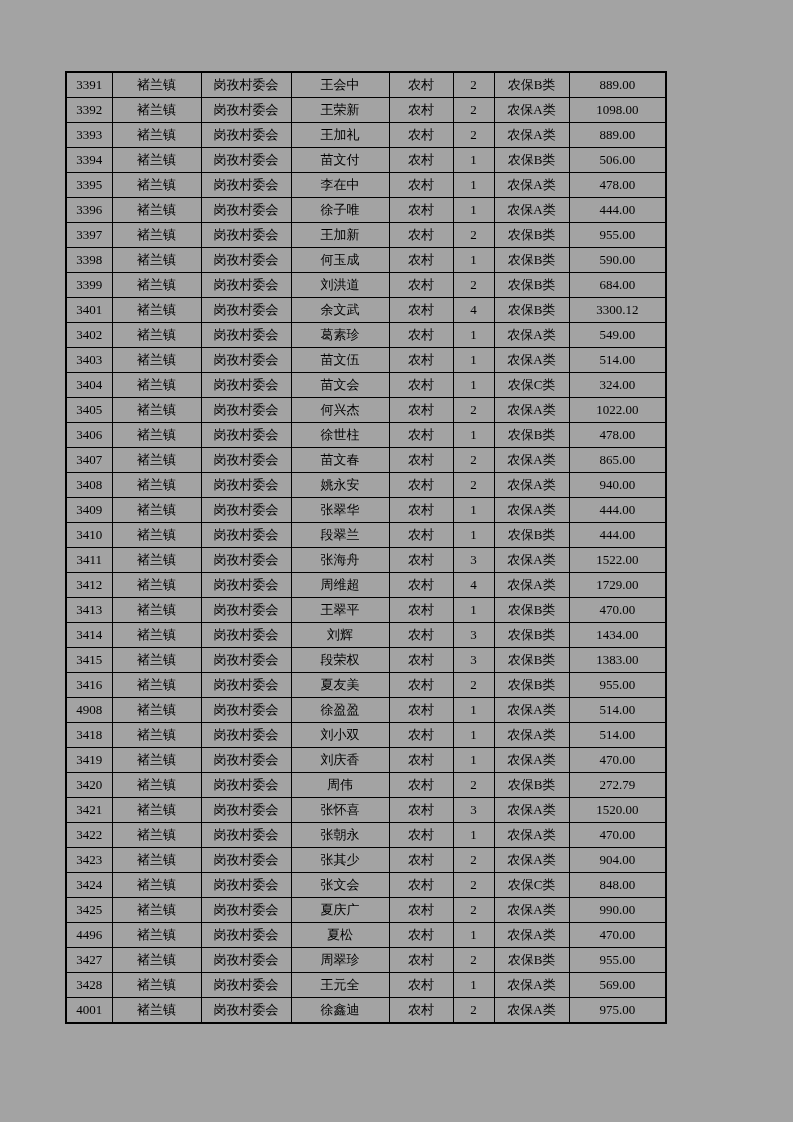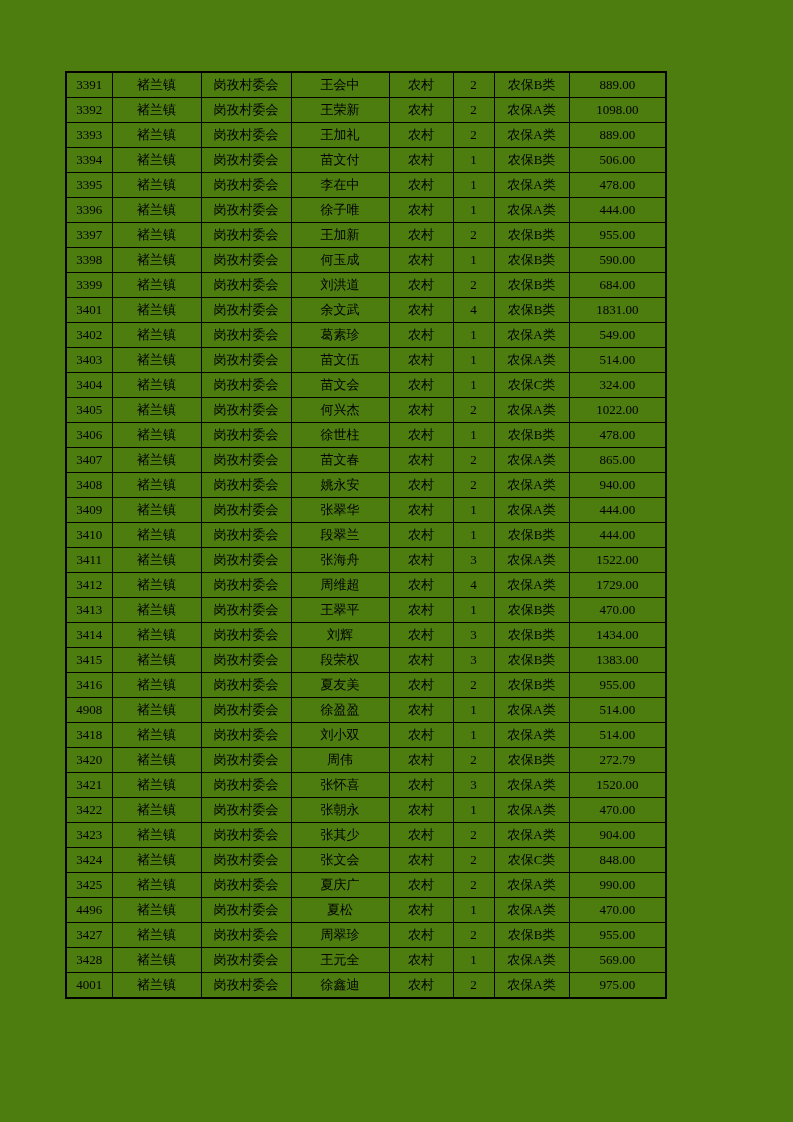--- a/index.html
+++ b/index.html
@@ -4,21 +4,21 @@
 <style>
   html, body {
     margin: 0;
     padding: 0;
     background: #ffffff;
   }
   .page {
     position: relative;
     width: 793px;
     height: 1122px;
-    background: #4d7c0f;
+    background: #a3a3a3;
     overflow: hidden;
     font-family: "Liberation Serif", "DejaVu Serif", serif;
   }
   table.record-table {
     position: absolute;
     left: 65px;
     top: 71px;
     width: 600px;
     border-collapse: collapse;
     table-layout: fixed;
@@ -144,21 +144,21 @@
           <td>684.00</td>
         </tr>
         <tr>
           <td>3401</td>
           <td>褚兰镇</td>
           <td>岗孜村委会</td>
           <td>余文武</td>
           <td>农村</td>
           <td>4</td>
           <td>农保B类</td>
-          <td>1831.00</td>
+          <td>3300.12</td>
         </tr>
         <tr>
           <td>3402</td>
           <td>褚兰镇</td>
           <td>岗孜村委会</td>
           <td>葛素珍</td>
           <td>农村</td>
           <td>1</td>
           <td>农保A类</td>
           <td>549.00</td>
@@ -315,20 +315,30 @@
         </tr>
         <tr>
           <td>3418</td>
           <td>褚兰镇</td>
           <td>岗孜村委会</td>
           <td>刘小双</td>
           <td>农村</td>
           <td>1</td>
           <td>农保A类</td>
           <td>514.00</td>
+        </tr>
+        <tr>
+          <td>3419</td>
+          <td>褚兰镇</td>
+          <td>岗孜村委会</td>
+          <td>刘庆香</td>
+          <td>农村</td>
+          <td>1</td>
+          <td>农保A类</td>
+          <td>470.00</td>
         </tr>
         <tr>
           <td>3420</td>
           <td>褚兰镇</td>
           <td>岗孜村委会</td>
           <td>周伟</td>
           <td>农村</td>
           <td>2</td>
           <td>农保B类</td>
           <td>272.79</td>

